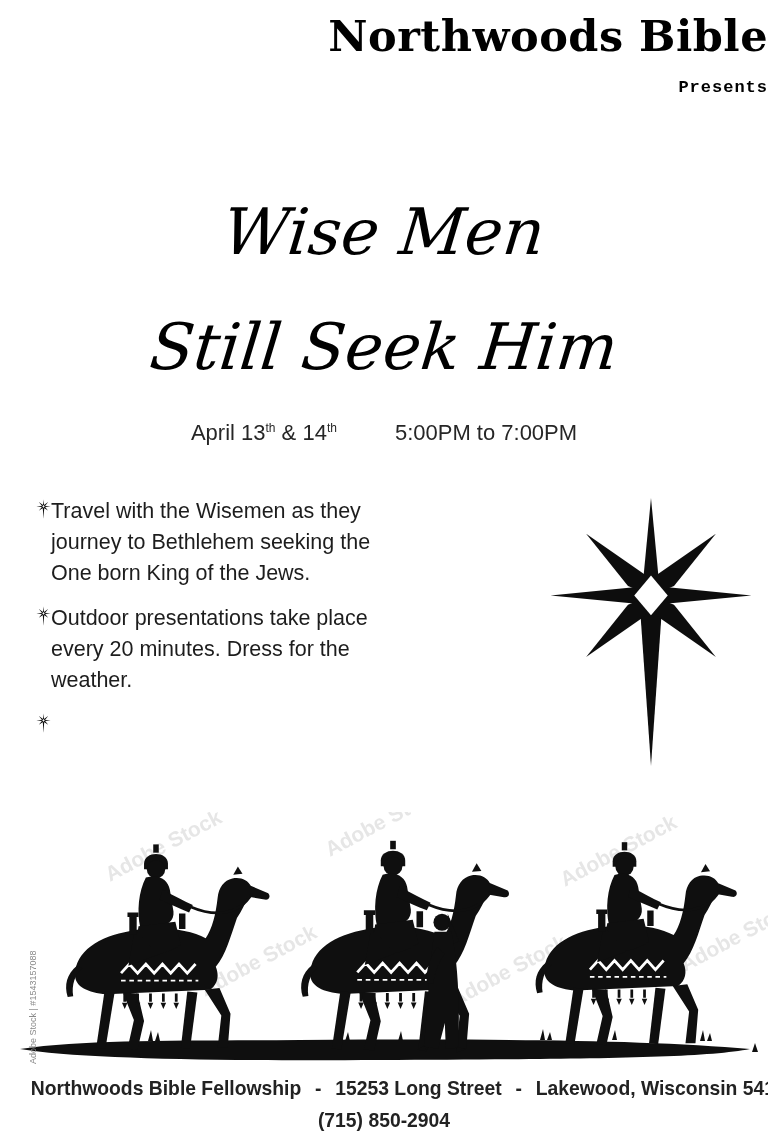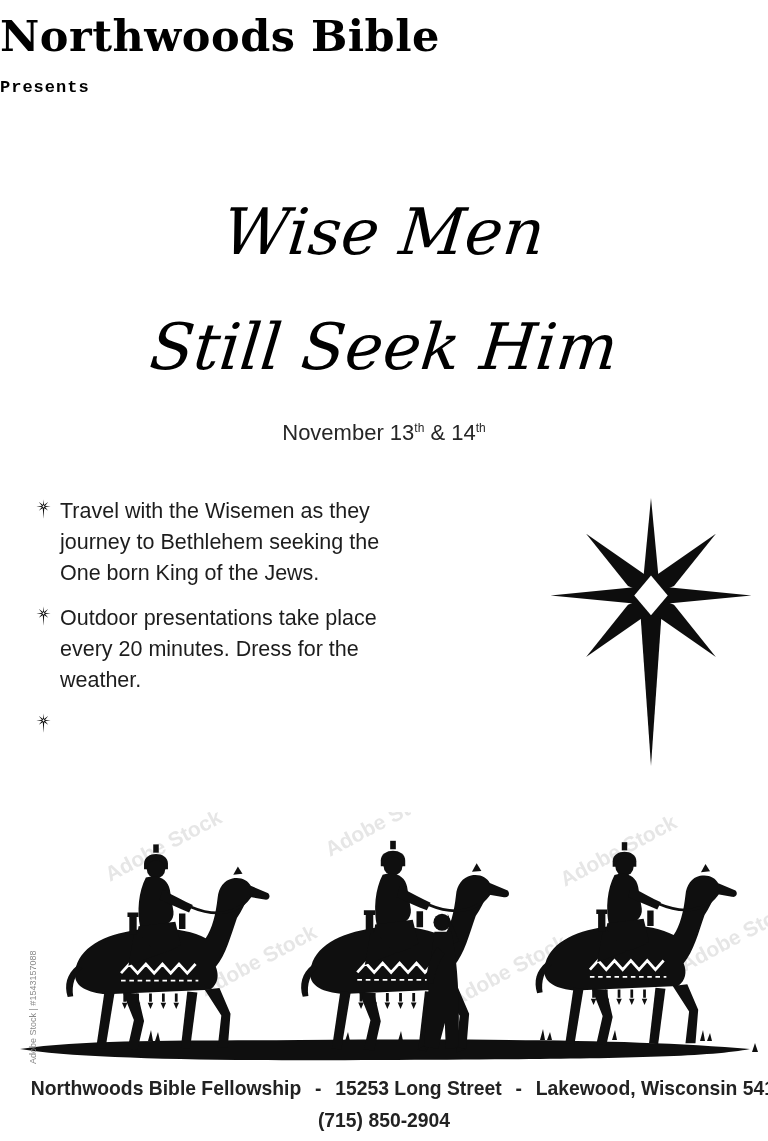--- a/index.html
+++ b/index.html
@@ -3,21 +3,21 @@
 <meta charset="utf-8">
 <style>
   html,body { margin:0; padding:0; background:#ffffff; }
   .page {
     position:relative; width:768px; height:1141px; background:#ffffff;
     overflow:hidden; color:#111;
     font-family:"Liberation Sans", sans-serif;
   }
 
   
-  .header { position:absolute; top:8px; left:0; right:0; text-align:left; }
+  .header { position:absolute; top:8px; left:0; right:0; text-align:right; }
   .title-line {
     font-family:"DejaVu Serif", serif; font-weight:700;
     font-size:43px; line-height:57px; color:#000; letter-spacing:.5px;
   }
   .presents {
     margin-top:13px; font-family:Liberation Mono, monospace; font-weight:700;
     font-size:17px; letter-spacing:1px; color:#000;
   }
 
   
@@ -33,21 +33,21 @@
   .date-row {
     position:absolute; top:420px; left:0; width:100%;
     display:flex; justify-content:center; gap:58px;
     font-size:22px; color:#262626;
   }
   .date-row sup { font-size:12px; line-height:0; }
 
   
   .content { position:absolute; top:492px; left:0; right:0; height:320px; }
   .bullets { position:absolute; left:36px; top:4px; width:400px; }
-  .bullet-item { display:flex; gap:9px; margin-bottom:14px; }
+  .bullet-item { display:flex; margin-bottom:14px; }
   .bullet-icon { flex:0 0 15px; margin-top:3px; }
   .bullet-text { font-size:21.5px; line-height:31px; color:#1d1d1d; width:360px; }
 
   .big-star { position:absolute; left:545px; top:4px; }
 
   
   .caravan { position:absolute; top:812px; left:0; }
   .wm-ghost {
     font-family:"Liberation Sans", sans-serif; font-size:21px;
     fill:#c8c8c8; opacity:.45; font-weight:700;
@@ -133,21 +133,22 @@
     <div class="title-line">Northwoods Bible</div>
     <div class="presents">Presents</div>
   </div>
 
   <div class="script-block">
     <span class="script-line l1">Wise Men</span>
     <span class="script-line l2">Still Seek Him</span>
   </div>
 
   <div class="date-row">
-    <span><span>November 13</span><sup>th</sup><span> &amp; 14</span><sup>th</sup></span>
+    <span><span>April 13</span><sup>th</sup><span> &amp; 14</span><sup>th</sup></span>
+    <span>5:00PM to 7:00PM</span>
   </div>
 
   <div class="content">
     <div class="bullets">
       <div class="bullet-item">
         <svg class="bullet-icon" width="15" height="20" viewBox="0 0 200 260">
             <use href="#bethStar"></use>
           </svg>
         <div class="bullet-text">Travel with the Wisemen as they journey to Bethlehem seeking the One born King of the Jews.</div>
       </div>

